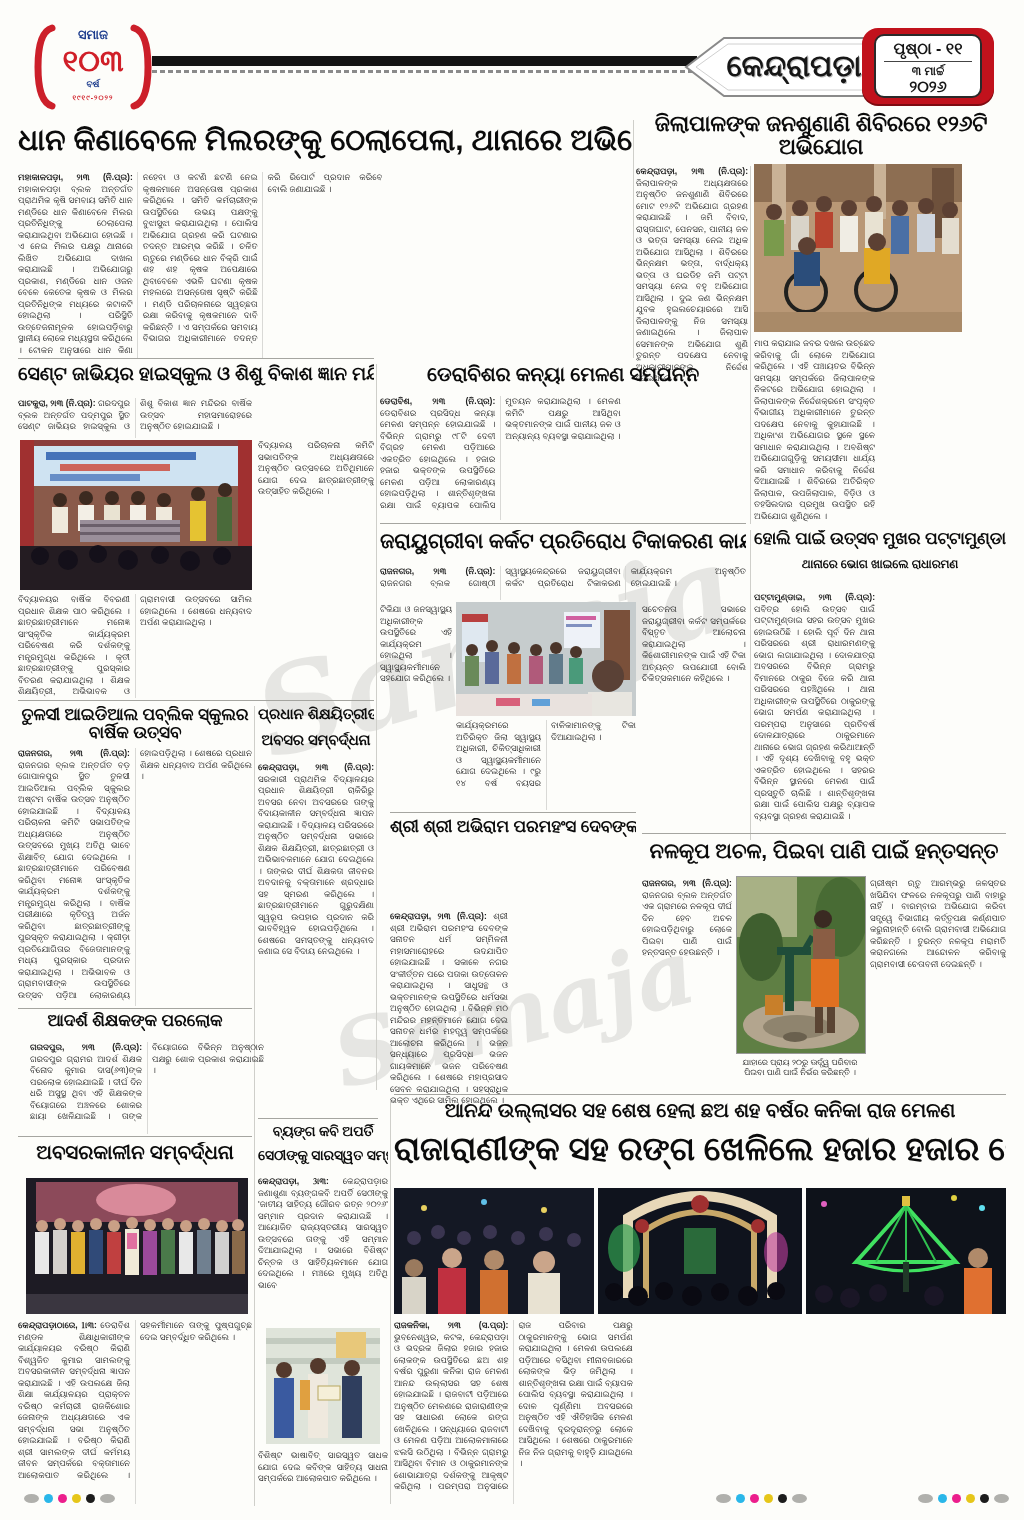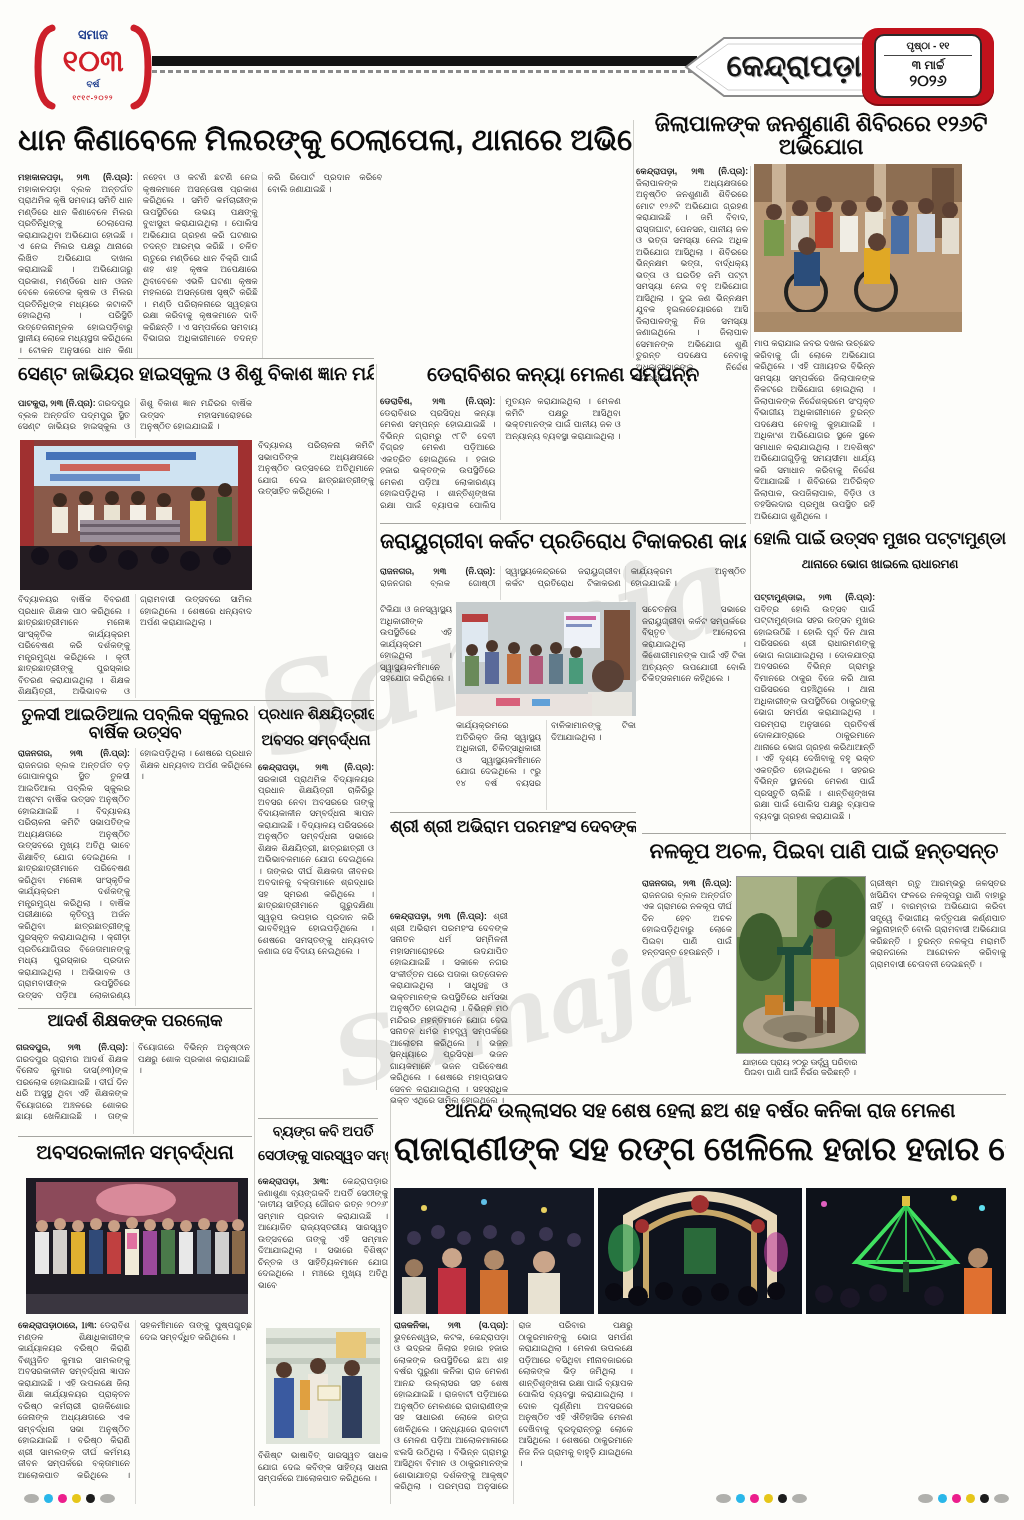--- a/index.html
+++ b/index.html
@@ -55,21 +55,21 @@
   <div class="abs" style="left:684px;top:35px;width:190px;height:64px;">
     <svg width="190" height="64" viewBox="0 0 190 64">
       <polygon points="2,32 40,3 190,3 190,61 40,61" fill="#ffffff" stroke="#8a8a8a" stroke-width="2"></polygon>
       <polygon points="12,32 44,9 184,9 184,55 44,55" fill="none" stroke="#d0d0d0" stroke-width="1"></polygon>
     </svg>
     <div class="abs nameplate" style="left:34px;top:14px;width:152px;text-align:center;">କେନ୍ଦ୍ରାପଡ଼ା</div>
   </div>
 
   <div class="abs" style="left:862px;top:28px;width:132px;height:76px;background:#c1121c;border-radius:16px;box-shadow:0 2px 0 #7e0a10;">
     <div class="datebox-inner">
-      <div style="font-size:10px;font-weight:bold;color:#151515;margin-top:4px;">ପୃଷ୍ଠା - ୧୧</div>
+      <div style="font-size:16px;font-weight:bold;color:#151515;margin-top:4px;">ପୃଷ୍ଠା - ୧୧</div>
       <div style="border-top:1px solid #444;margin:3px 8px 2px;"></div>
       <div style="font-size:12px;font-weight:bold;color:#151515;">୩ ମାର୍ଚ୍ଚ</div>
       <div style="font-size:16px;font-weight:bold;color:#151515;">୨୦୨୬</div>
     </div>
   </div>
 
   <div class="watermark" style="left:250px;top:580px;font-size:120px;transform:rotate(-16deg);">Samaja</div>
   <div class="watermark" style="left:330px;top:960px;font-size:90px;transform:rotate(-14deg);">Samaja</div>
 
   <div class="abs hl ctr" style="left:18px;top:124px;width:614px;height:46px;font-size:30px;">ଧାନ କିଣାବେଳେ ମିଲରଙ୍କୁ ଠେଲାପେଲା, ଥାନାରେ ଅଭିଯୋଗ</div>
@@ -274,21 +274,21 @@
         <rect x="90" y="130" width="8" height="26" fill="#5a4433"></rect>
       <rect x="28" y="118" width="18" height="20" fill="#c87f2a"></rect>
       <ellipse cx="58" cy="160" rx="12" ry="5" fill="#6a604e"></ellipse>
     </svg>
   </div>
   <div class="abs cap" style="left:732px;top:1058px;width:136px;height:28px;">ଯାହାରେ ପ୍ରାୟ ୨୦ରୁ ଊର୍ଦ୍ଧ୍ୱ ପରିବାର ପିଇବା ପାଣି ପାଇଁ ନିର୍ଭର କରିଛନ୍ତି ।</div>
   <div class="abs bd" style="left:870px;top:878px;width:136px;height:212px;column-count:1;">ଗ୍ରୀଷ୍ମ ଋତୁ ଆରମ୍ଭରୁ ଜଳସ୍ତର ଖସିଯିବା ଫଳରେ ନଳକୂପରୁ ପାଣି ବାହାରୁ ନାହିଁ । ବାରମ୍ବାର ଅଭିଯୋଗ କରିବା ସତ୍ତ୍ୱେ ବିଭାଗୀୟ କର୍ତ୍ତୃପକ୍ଷ କର୍ଣ୍ଣପାତ କରୁନାହାନ୍ତି ବୋଲି ଗ୍ରାମବାସୀ ଅଭିଯୋଗ କରିଛନ୍ତି । ତୁରନ୍ତ ନଳକୂପ ମରାମତି କରାନଗଲେ ଆନ୍ଦୋଳନ କରିବାକୁ ଗ୍ରାମବାସୀ ଚେତାବନୀ ଦେଇଛନ୍ତି ।</div>
 
   <div class="rule" style="left:18px;top:1008px;width:234px;"></div>
   <div class="abs hl ctr" style="left:18px;top:1012px;width:234px;height:26px;font-size:17px;">ଆଦର୍ଶ ଶିକ୍ଷକଙ୍କ ପରଲୋକ</div>
-  <div class="abs bd c2" style="left:16px;top:1042px;width:234px;height:92px;">
+  <div class="abs bd c2" style="left:30px;top:1042px;width:234px;height:92px;">
     <span class="dl">ଗରଦପୁର, ୨ା୩ (ନି.ପ୍ର):</span>
     <span>ଗରଦପୁର ଗ୍ରାମର ଆଦର୍ଶ ଶିକ୍ଷକ ବିନୋଦ କୁମାର ଦାସ(୬୩)ଙ୍କ ପରଲୋକ ହୋଇଯାଇଛି । ଦୀର୍ଘ ଦିନ ଧରି ଅସୁସ୍ଥ ଥିବା ଏହି ଶିକ୍ଷକଙ୍କ ବିୟୋଗରେ ଅଞ୍ଚଳରେ ଶୋକର ଛାୟା ଖେଳିଯାଇଛି । ତାଙ୍କ ବିୟୋଗରେ ବିଭିନ୍ନ ଅନୁଷ୍ଠାନ ପକ୍ଷରୁ ଶୋକ ପ୍ରକାଶ କରାଯାଇଛି ।</span>
   </div>
 
   <div class="rule" style="left:18px;top:1136px;width:234px;"></div>
   <div class="abs hl ctr" style="left:18px;top:1142px;width:234px;height:30px;font-size:20px;">ଅବସରକାଳୀନ ସମ୍ବର୍ଦ୍ଧନା</div>
   <div class="photo" style="left:26px;top:1178px;width:222px;height:136px;">
     <svg width="222" height="136" viewBox="0 0 222 136">
       <rect width="222" height="136" fill="#1d1b24"></rect>
       <rect x="10" y="4" width="202" height="40" fill="#8c4a5a"></rect>

